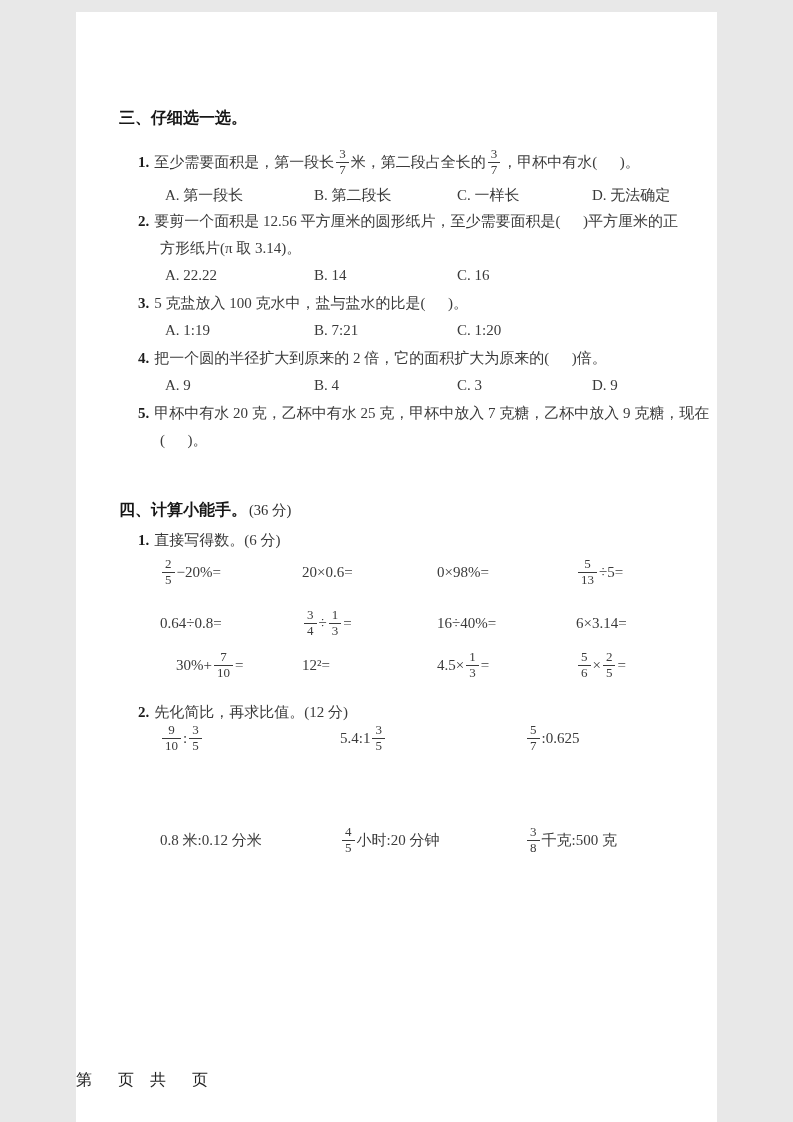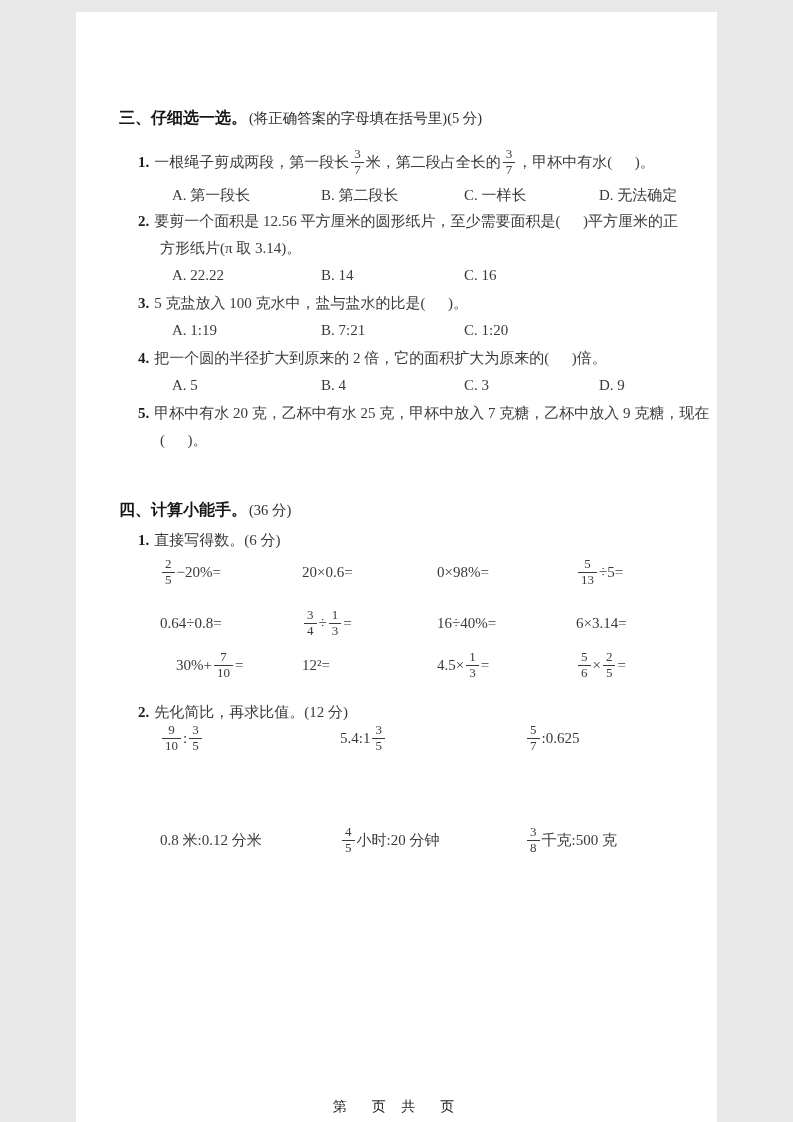--- a/index.html
+++ b/index.html
@@ -12,51 +12,50 @@
   .line {
     position:absolute; left:84px; height:18px; line-height:18px;
     font-size:15px; white-space:pre; display:flex; align-items:center;
   }
   .qline { left:62px; }
   .tall { height:40px; }
   .heading { left:43px; font-weight:bold; color:#161616; font-size:16px; }
   .heading .note { font-weight:normal; color:#2e2e2e; font-size:14.5px; margin-left:2px; }
   .subhead .qnum { font-weight:bold; }
   .qnum { font-weight:bold; color:#1d1d1d; margin-right:5px; }
-  .optrow { position:absolute; left:12px; width:100%; height:18px; }
+  .optrow { position:absolute; left:5px; width:100%; height:18px; }
   .opt { position:absolute; top:0; white-space:pre; font-size:15px; line-height:18px; }
   .exprrow { position:absolute; left:0; width:100%; height:44px; }
   .cell {
     position:absolute; top:0; height:44px; display:flex; align-items:center;
     font-size:15px; white-space:pre;
   }
   .frac {
     display:inline-flex; flex-direction:column; align-items:center;
     vertical-align:middle; margin:0 2px; font-size:13px; line-height:1.15;
   }
   .frac .fn { padding:0 3px; }
   .frac .fd { border-top:1px solid #3a3a3a; padding:0 3px; }
   .footer {
-    position:absolute; left:0; top:1086px; width:100%; text-align:center;
-    font-size:14px; letter-spacing:6px; color:#222; white-space:pre;
+    position:absolute; left:0; top:1058px; width:100%; text-align:left;
+    font-size:16px; letter-spacing:6px; color:#222; white-space:pre;
   }
 </style>
 </head>
 <body>
 
 <div class="page">
 
   <div class="line heading" style="top:97px">
     <span>三、仔细选一选。</span>
-    <span class="note">(将正确答案的字母填在括号里)(5 分)</span>
   </div>
 
   <div class="line qline tall" style="top:130px">
     <span class="qnum">1.</span>
-    <span>一根绳子剪成两段，第一段长</span>
+    <span>至少需要面积是，第一段长</span>
     <span class="frac"><span class="fn">3</span><span class="fd">7</span></span>
     <span>米，第二段占全长的</span>
     <span class="frac"><span class="fn">3</span><span class="fd">7</span></span>
     <span>，甲杯中有水(      )。</span>
   </div>
   <div class="optrow" style="top:174px">
     <span class="opt" style="left:84px">A. 第一段长</span>
     <span class="opt" style="left:233px">B. 第二段长</span>
     <span class="opt" style="left:376px">C. 一样长</span>
     <span class="opt" style="left:511px">D. 无法确定</span>
@@ -83,21 +82,21 @@
     <span class="opt" style="left:84px">A. 1:19</span>
     <span class="opt" style="left:233px">B. 7:21</span>
     <span class="opt" style="left:376px">C. 1:20</span>
   </div>
 
   <div class="line qline" style="top:337px">
     <span class="qnum">4.</span>
     <span>把一个圆的半径扩大到原来的 2 倍，它的面积扩大为原来的(      )倍。</span>
   </div>
   <div class="optrow" style="top:364px">
-    <span class="opt" style="left:84px">A. 5</span>
+    <span class="opt" style="left:84px">A. 9</span>
     <span class="opt" style="left:233px">B. 4</span>
     <span class="opt" style="left:376px">C. 3</span>
     <span class="opt" style="left:511px">D. 9</span>
   </div>
 
   <div class="line qline" style="top:392px">
     <span class="qnum">5.</span>
     <span>甲杯中有水 20 克，乙杯中有水 25 克，甲杯中放入 7 克糖，乙杯中放入 9 克糖，现在</span>
   </div>
   <div class="line" style="top:419px">

